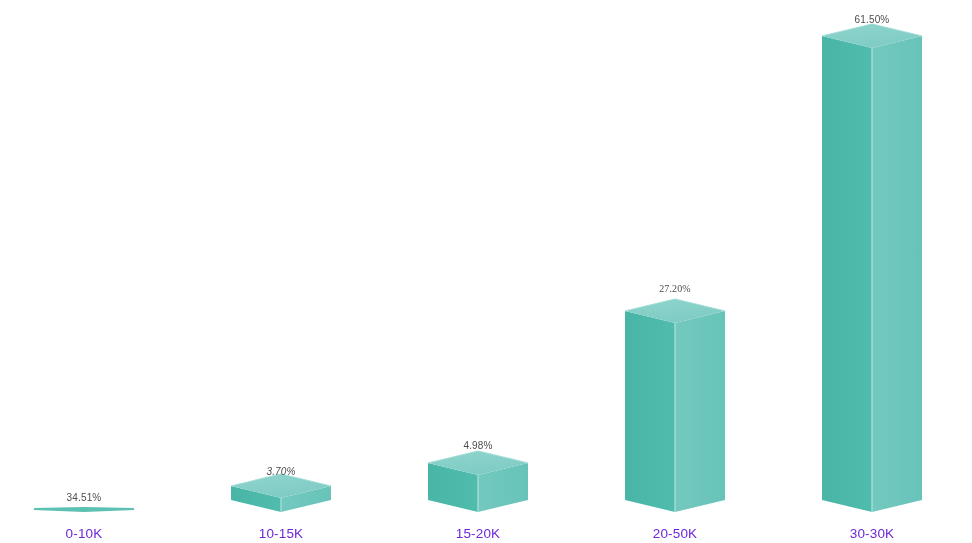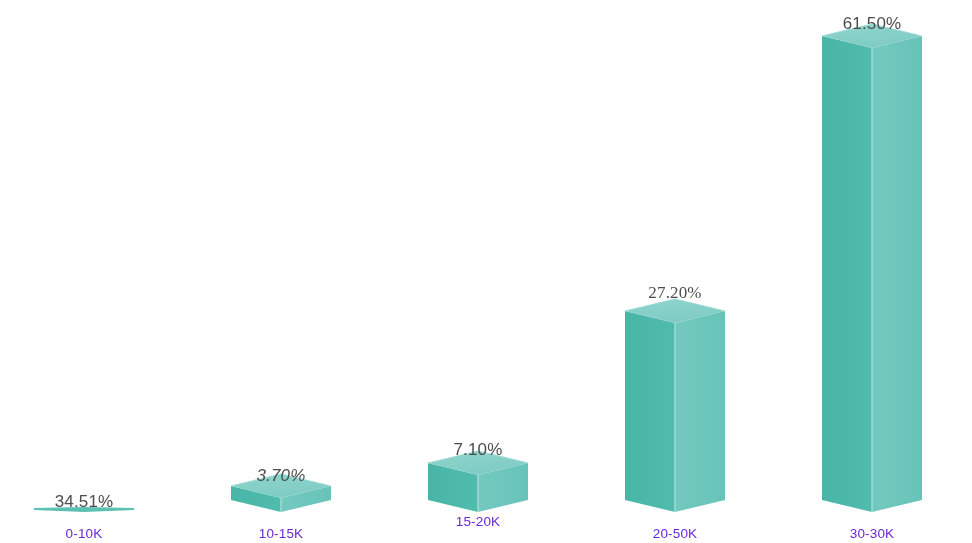--- a/index.html
+++ b/index.html
@@ -6,21 +6,21 @@
   body{
     width:972px;height:543px;background:#ffffff;overflow:hidden;
     font-family:"Liberation Sans","DejaVu Sans",sans-serif;
     -webkit-font-smoothing:antialiased;
   }
   #chart-root{position:relative;width:972px;height:543px;background:#fff;}
   .plot{position:absolute;left:0;top:0;width:972px;height:543px;}
 
   .value-label{
     position:absolute;
-    font-size:17px;
+    font-size:10px;
     color:#4d4d4d;
     white-space:nowrap;
     text-align:center;
     letter-spacing:0.15px;
   }
   .cat-label{
     position:absolute;
     font-size:13.5px;
     color:#6d28d9;
     white-space:nowrap;
@@ -81,21 +81,21 @@
           <path d="M 822 36 L 872 24 L 922 36" fill="none" stroke="#9bdad3" stroke-width="1.2" opacity="0.9"></path>
         </g>
       </svg>
   </div>
 
   <div id="labels-layer">
       <div class="value-label" style="left: 14px; top: 492px; width: 140px;">34.51%</div>
       <div class="cat-label" style="left: 14px; top: 526px; width: 140px;">0-10K</div>
       <div class="value-label" style="left: 211px; top: 466px; width: 140px; font-style: italic;">3.70%</div>
       <div class="cat-label" style="left: 211px; top: 526px; width: 140px;">10-15K</div>
-      <div class="value-label" style="left: 408px; top: 440px; width: 140px;">7.10%</div>
-      <div class="cat-label" style="left: 408px; top: 514px; width: 140px;">15-20K</div>
+      <div class="value-label" style="left: 408px; top: 440px; width: 140px;">4.98%</div>
+      <div class="cat-label" style="left: 408px; top: 526px; width: 140px;">15-20K</div>
       <div class="value-label" style="left: 605px; top: 283px; width: 140px; font-family: Liberation Serif, serif;">27.20%</div>
       <div class="cat-label" style="left: 605px; top: 526px; width: 140px;">20-50K</div>
       <div class="value-label" style="left: 802px; top: 14px; width: 140px;">61.50%</div>
       <div class="cat-label" style="left: 802px; top: 526px; width: 140px;">30-30K</div>
     </div>
 
 </div>
 
 </body></html>

